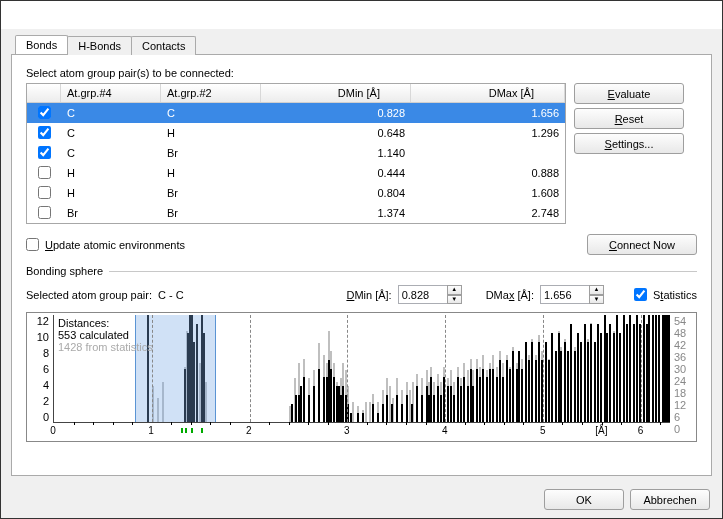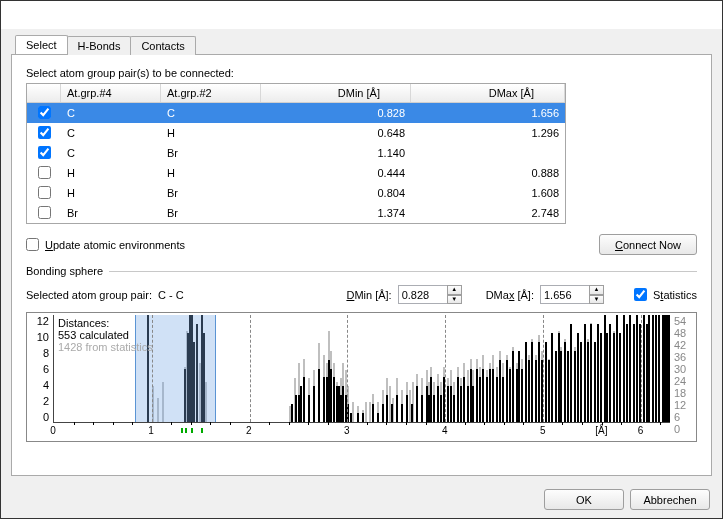--- a/index.html
+++ b/index.html
@@ -62,21 +62,21 @@
   .footer .btn { width:80px; }
   .und { text-decoration: underline; }
   input[type=checkbox]{ width:13px; height:13px; }
 </style>
 </head>
 <body>
 
 <div class="window">
   <div class="content">
     <div class="tabstrip" id="tabstrip">
-        <div class="tab active">Select</div>
+        <div class="tab active">Bonds</div>
         <div class="tab">H-Bonds</div>
         <div class="tab">Contacts</div>
       </div>
     <div class="panel">
       <div class="caption">Select atom group pair(s) to be connected:</div>
       <div class="tablewrap">
         <div class="grid">
           <div class="gridhead">
             <div class="gh col-chk"></div>
             <div class="gh col1">At.grp.#4</div>
@@ -121,27 +121,38 @@
               </div>
               <div class="row">
                 <div class="cell col-chk"><input type="checkbox" style=""></div>
   <div class="cell col1">Br</div>
   <div class="cell col2">Br</div>
   <div class="cell col3">1.374</div>
   <div class="cell col4">2.748</div>
               </div>
             </div>
         </div>
+        <div class="sidebtns">
+          <div class="btn">
+              <span><span class="und">E</span><span>valuate</span></span>
+            </div>
+          <div class="btn">
+              <span><span class="und">R</span><span>eset</span></span>
+            </div>
+          <div class="btn">
+              <span><span class="und">S</span><span>ettings...</span></span>
+            </div>
+        </div>
       </div>
 
       <div class="row2">
         <input type="checkbox" id="upd" style="">
         <label for="upd"><span class="und">U</span><span>pdate atomic environments</span></label>
         <div class="spacer"></div>
-        <div class="btn" style="width:98px">
+        <div class="btn" style="width:110px">
             <span><span class="und">C</span><span>onnect Now</span></span>
           </div>
       </div>
 
       <div class="sectionhead">
         <span>Bonding sphere</span>
         <div class="line"></div>
       </div>
 
       <div class="paramsrow">

